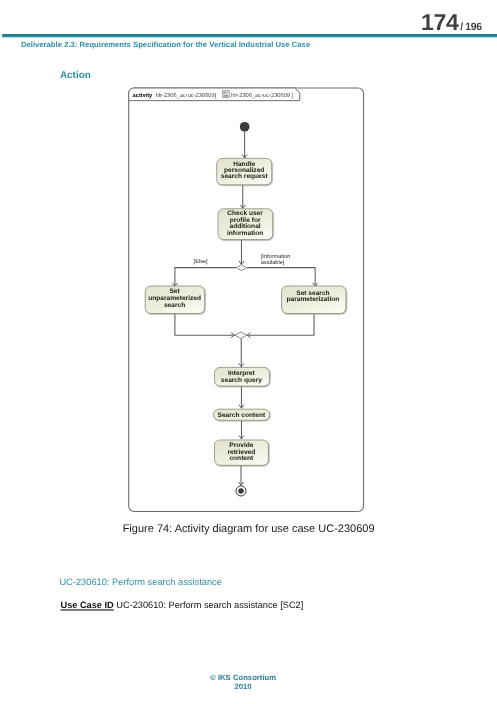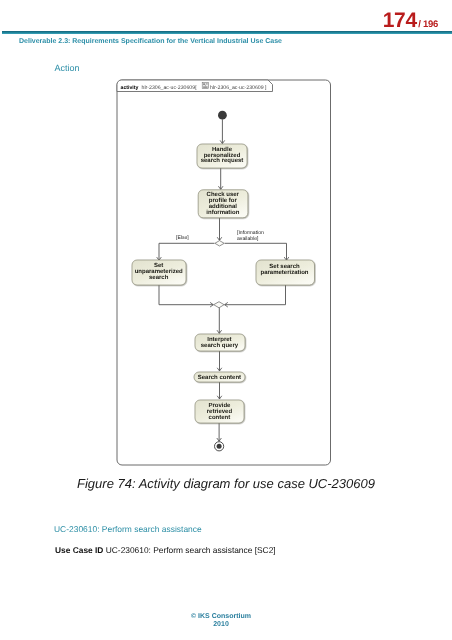--- a/index.html
+++ b/index.html
@@ -1,28 +1,28 @@
 <!DOCTYPE html>
 <html><head>
 <meta charset="utf-8">
 <style>
   html,body{margin:0;padding:0;background:#fff;}
   body{width:452px;height:640px;font-family:"Liberation Sans",sans-serif;overflow:hidden;position:relative;-webkit-font-smoothing:antialiased;text-rendering:geometricPrecision;}
   .page{position:absolute;inset:0;}
-  #pageno{position:absolute;right:14px;top:9px;color:#b91c1c;font-weight:bold;letter-spacing:-0.3px;margin-left:12px;}
+  #pageno{position:absolute;right:14px;top:9px;color:#404040;font-weight:bold;letter-spacing:-0.3px;margin-left:12px;}
   #pageno .big{font-size:21px;}
   #pageno .small{font-size:9.5px;font-weight:bold;margin-left:1.5px;}
   #rule{position:absolute;left:1.5px;top:31px;width:450.5px;height:3px;background:linear-gradient(to bottom,#15627a 0%,#1b7f95 45%,#3fa6bd 100%);}
   #hdr{position:absolute;left:19px;top:37.5px;font-size:7px;font-weight:bold;color:#2d8fa8;}
-  #action{position:absolute;left:54.5px;top:63px;font-size:9px;font-weight:normal;color:#2d8fa8;}
-  #figcap{position:absolute;left:0;right:0;top:476px;text-align:center;font-size:13px;color:#1a1a1a;font-style:italic;}
+  #action{position:absolute;left:54.5px;top:63px;font-size:9px;font-weight:bold;color:#2d8fa8;}
+  #figcap{position:absolute;left:0;right:0;top:476px;text-align:center;font-size:10px;color:#1a1a1a;}
   #h2{position:absolute;left:54px;top:524px;font-size:8.45px;font-weight:normal;color:#2e8fa6;}
   #p1{position:absolute;left:55px;top:545px;font-size:8.4px;color:#111;}
   #p2{position:absolute;left:57.3px;top:565.8px;font-size:8.4px;color:#111;}
-  .b{font-weight:bold;}
+  .b{font-weight:bold;text-decoration:underline;}
   #footer{position:absolute;left:0;width:442px;top:612.5px;text-align:center;font-size:7px;font-weight:bold;color:#2a7f9e;line-height:1.25;}
   svg{position:absolute;left:0;top:0;}
   svg text{-webkit-font-smoothing:antialiased;}
 </style>
 </head>
 <body>
 
 <div class="page">
   <div id="pageno">
     <span class="big">174</span><span class="small">/ 196</span>

